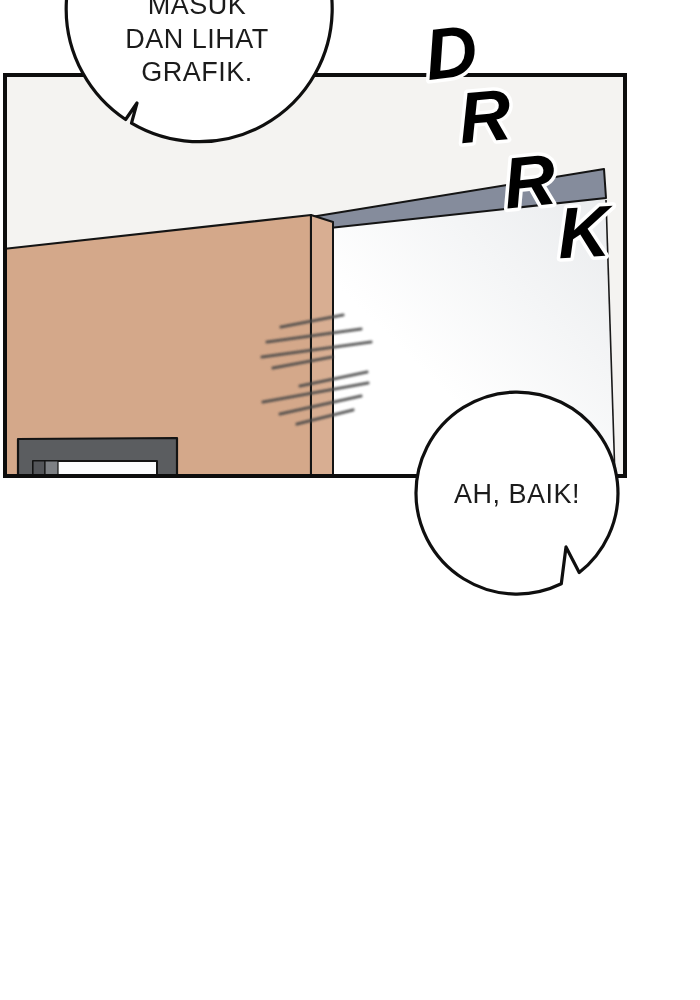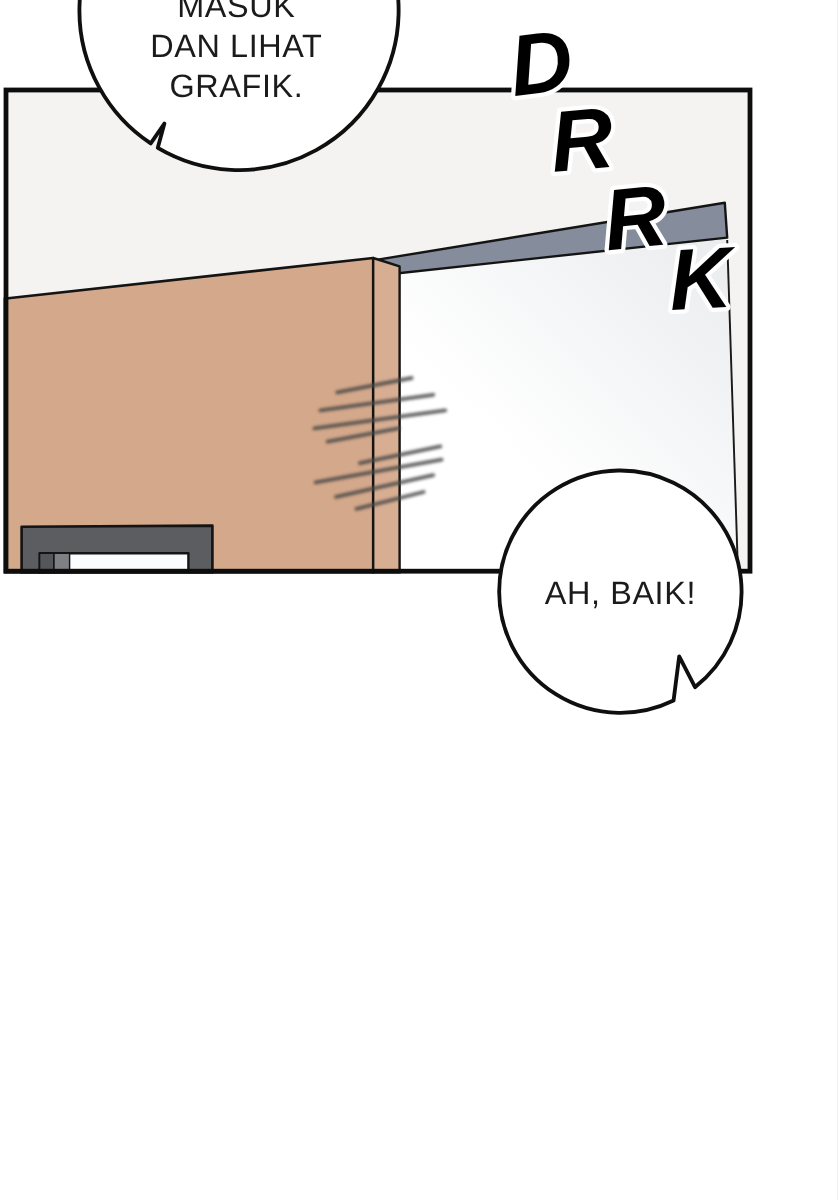--- a/index.html
+++ b/index.html
@@ -1,16 +1,16 @@
 <!DOCTYPE html>
 <html><head>
 <meta charset="utf-8">
 <style>
   html,body{margin:0;padding:0;background:#ffffff;}
-  .canvas{position:relative;width:698px;height:1000px;overflow:hidden;background:#f9a8d4;font-family:"Liberation Sans",sans-serif;}
+  .canvas{position:relative;width:698px;height:1000px;overflow:hidden;background:#fef9c3;font-family:"Liberation Sans",sans-serif;}
   svg{display:block;}
   .outline{stroke:#141414;stroke-linejoin:round;}
   .bubble{fill:#ffffff;stroke:#0f0f0f;stroke-width:3.2;stroke-linejoin:round;}
   .bubble-text{font-family:"Liberation Sans",sans-serif;font-size:27px;fill:#1b1b1b;letter-spacing:0.5px;text-anchor:middle;}
   .sfx{font-family:"Liberation Sans",sans-serif;font-size:72px;font-weight:bold;font-style:italic;fill:#000000;stroke:#ffffff;stroke-width:7px;paint-order:stroke;stroke-linejoin:round;text-anchor:middle;}
   .motion{stroke:#474747;stroke-width:3.2;stroke-linecap:round;}
 </style>
 </head>
 <body>
 

